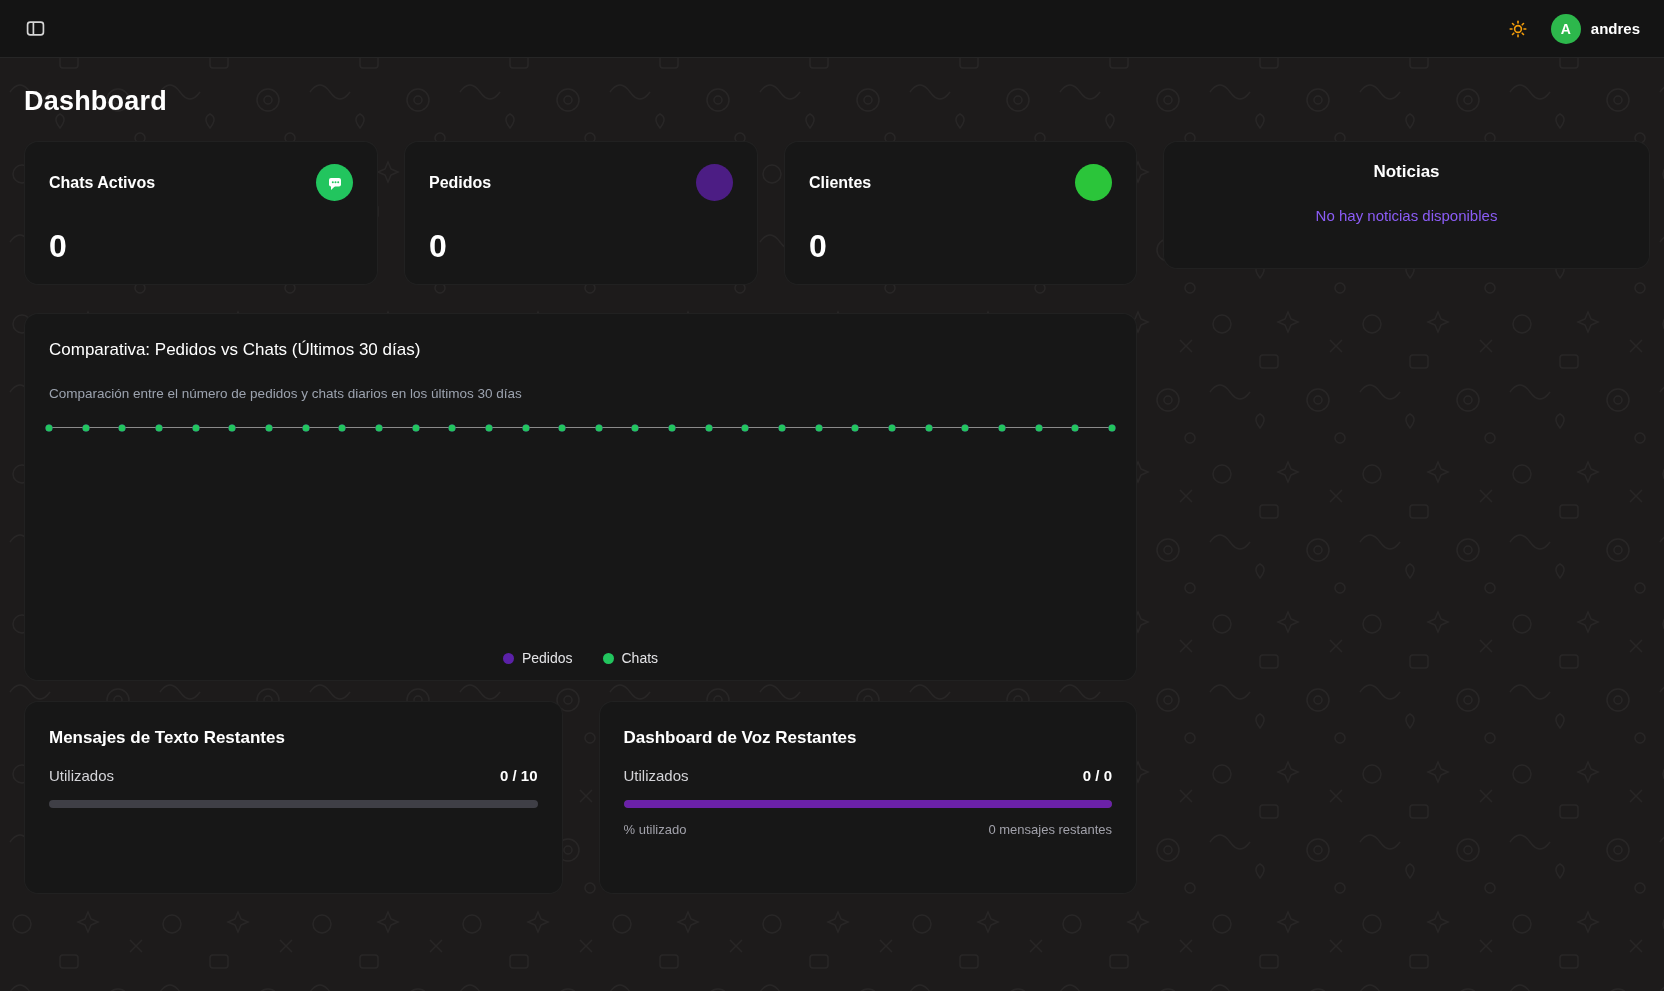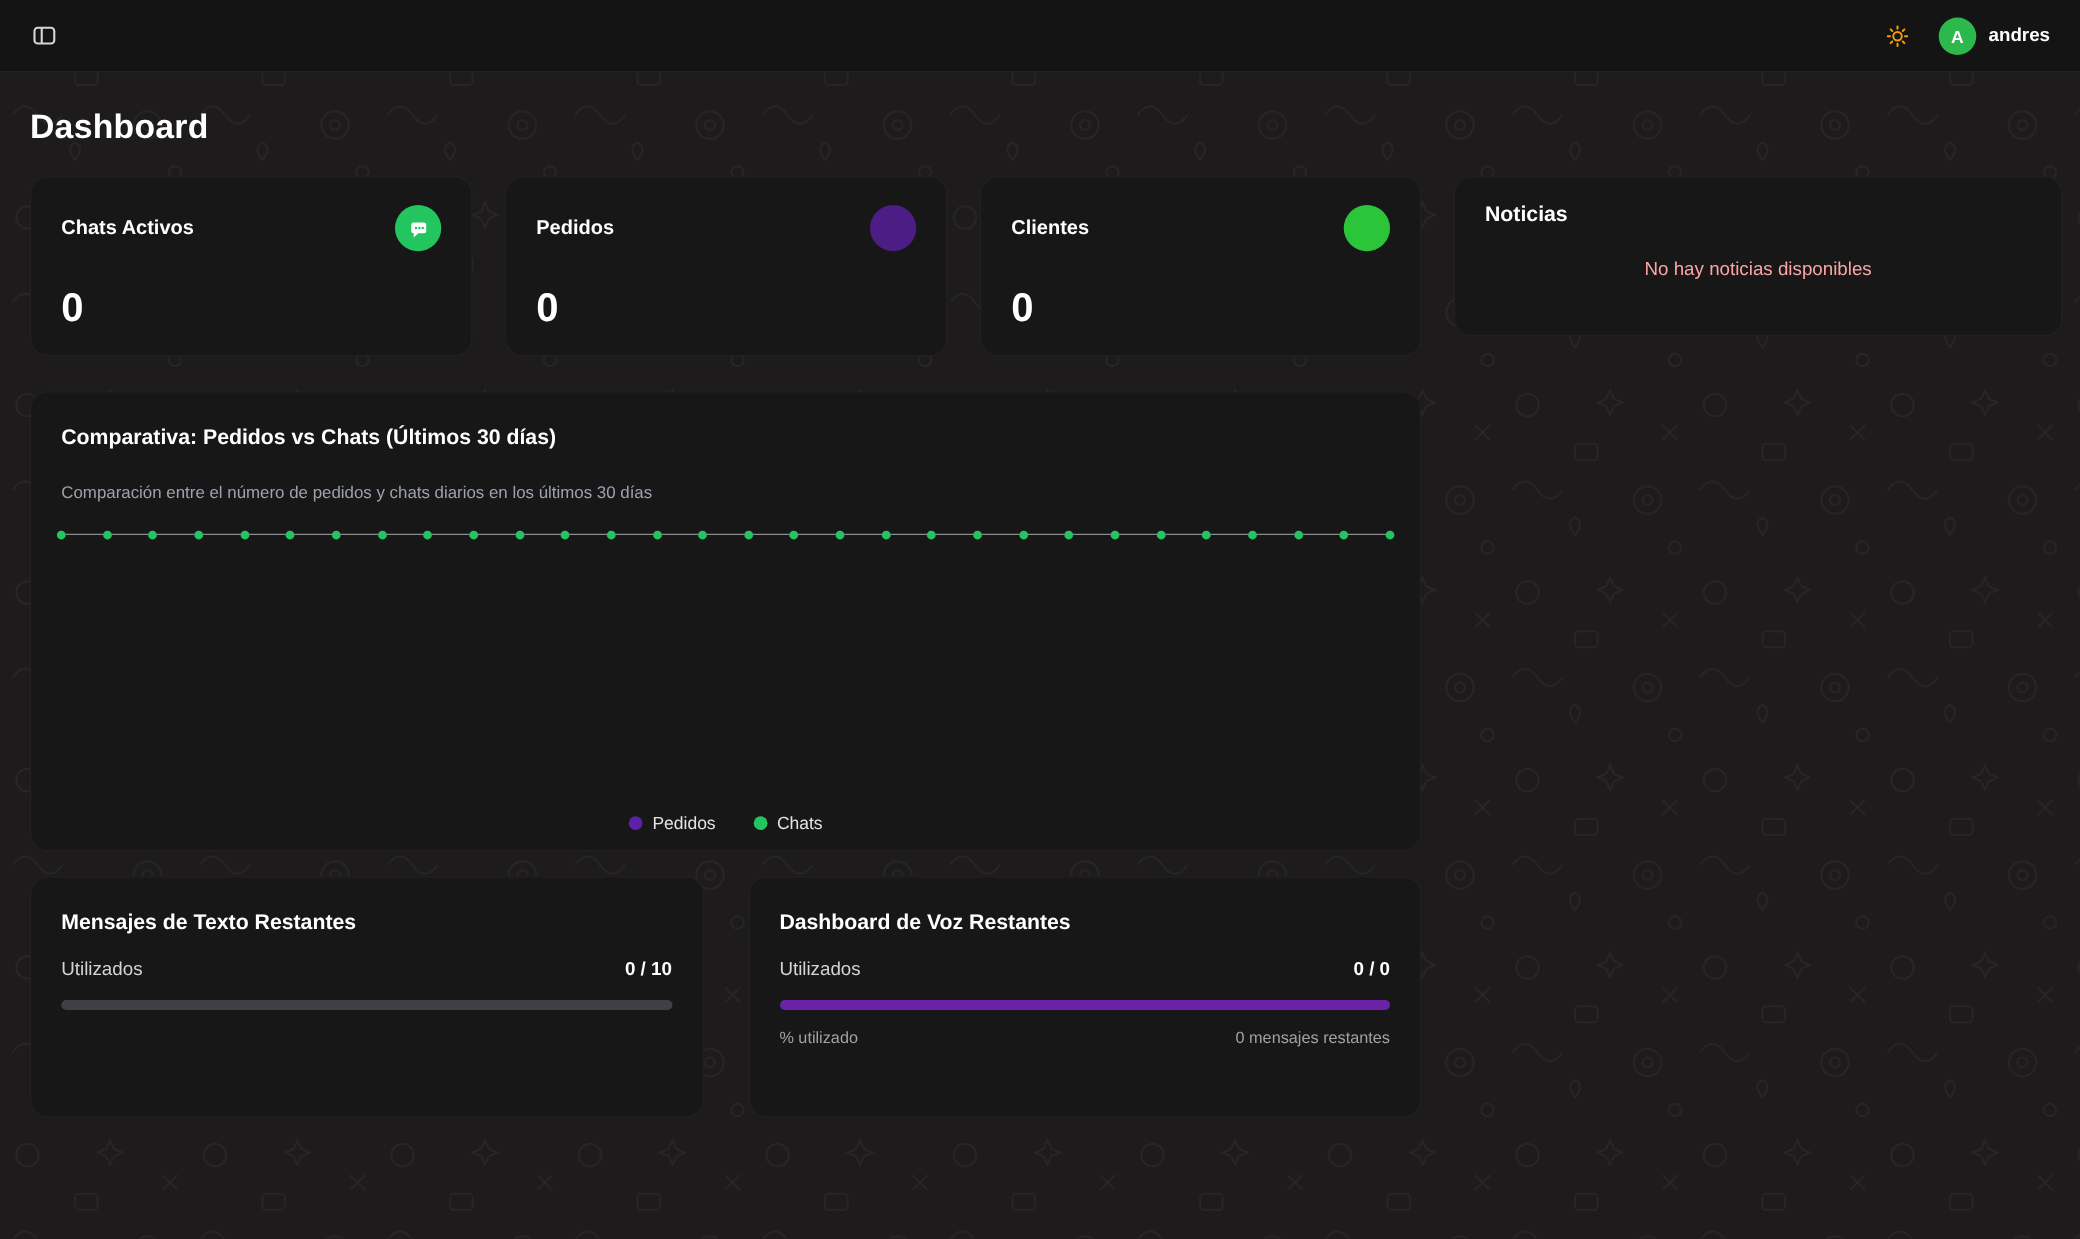--- a/index.html
+++ b/index.html
@@ -41,26 +41,26 @@
   }
 
   .top-grid { display: grid; grid-template-columns: 354px 354px 353px 1fr; gap: 26px; }
   .stat-card { height: 144px; padding: 22px 24px; display: flex; flex-direction: column; }
   .stat-head { display: flex; align-items: center; justify-content: space-between; }
   .stat-title { font-size: 16px; font-weight: 600; }
   .stat-icon { width: 37px; height: 37px; border-radius: 50%; display: flex; align-items: center; justify-content: center; }
   .stat-value { font-size: 32px; font-weight: 800; margin-top: auto; line-height: 1; }
 
   .news-card { height: 128px; padding: 20px 24px; align-self: start; display: flex; flex-direction: column; }
-  .news-title { font-size: 17px; font-weight: 700; }
-  .news-empty { flex: 1; display: flex; align-items: center; justify-content: center; color: #fca5a5; font-size: 15px; }
+  .news-title { font-size: 17px; font-weight: 700; text-align: center; }
+  .news-empty { flex: 1; display: flex; align-items: center; justify-content: center; color: #8b5cf6; font-size: 15px; }
 
   
   .chart-card { width: 1113px; margin-top: 28px; height: 368px; padding: 26px 24px 10px 24px; display: flex; flex-direction: column; }
-  .chart-title { font-size: 17px; font-weight: 700; }
+  .chart-title { font-size: 17px; font-weight: 400; }
   .chart-subtitle { margin-top: 26px; font-size: 13.5px; color: #9ca3af; }
   .chart-plot { position: relative; flex: 1; margin-top: 22px; }
   .chart-line { position: absolute; top: 4px; left: 0; right: 0; height: 1px; background: rgba(255,255,255,0.5); }
   .chart-dot { position: absolute; top: 4.5px; width: 7px; height: 7px; border-radius: 50%; transform: translate(-50%,-50%); }
   .chart-legend { display: flex; align-items: center; justify-content: center; gap: 30px; padding: 6px 0 4px 0; }
   .legend-item { display: flex; align-items: center; gap: 8px; }
   .legend-dot { width: 11px; height: 11px; border-radius: 50%; }
   .legend-label { font-size: 14px; color: #e4e4e7; }
 
   

